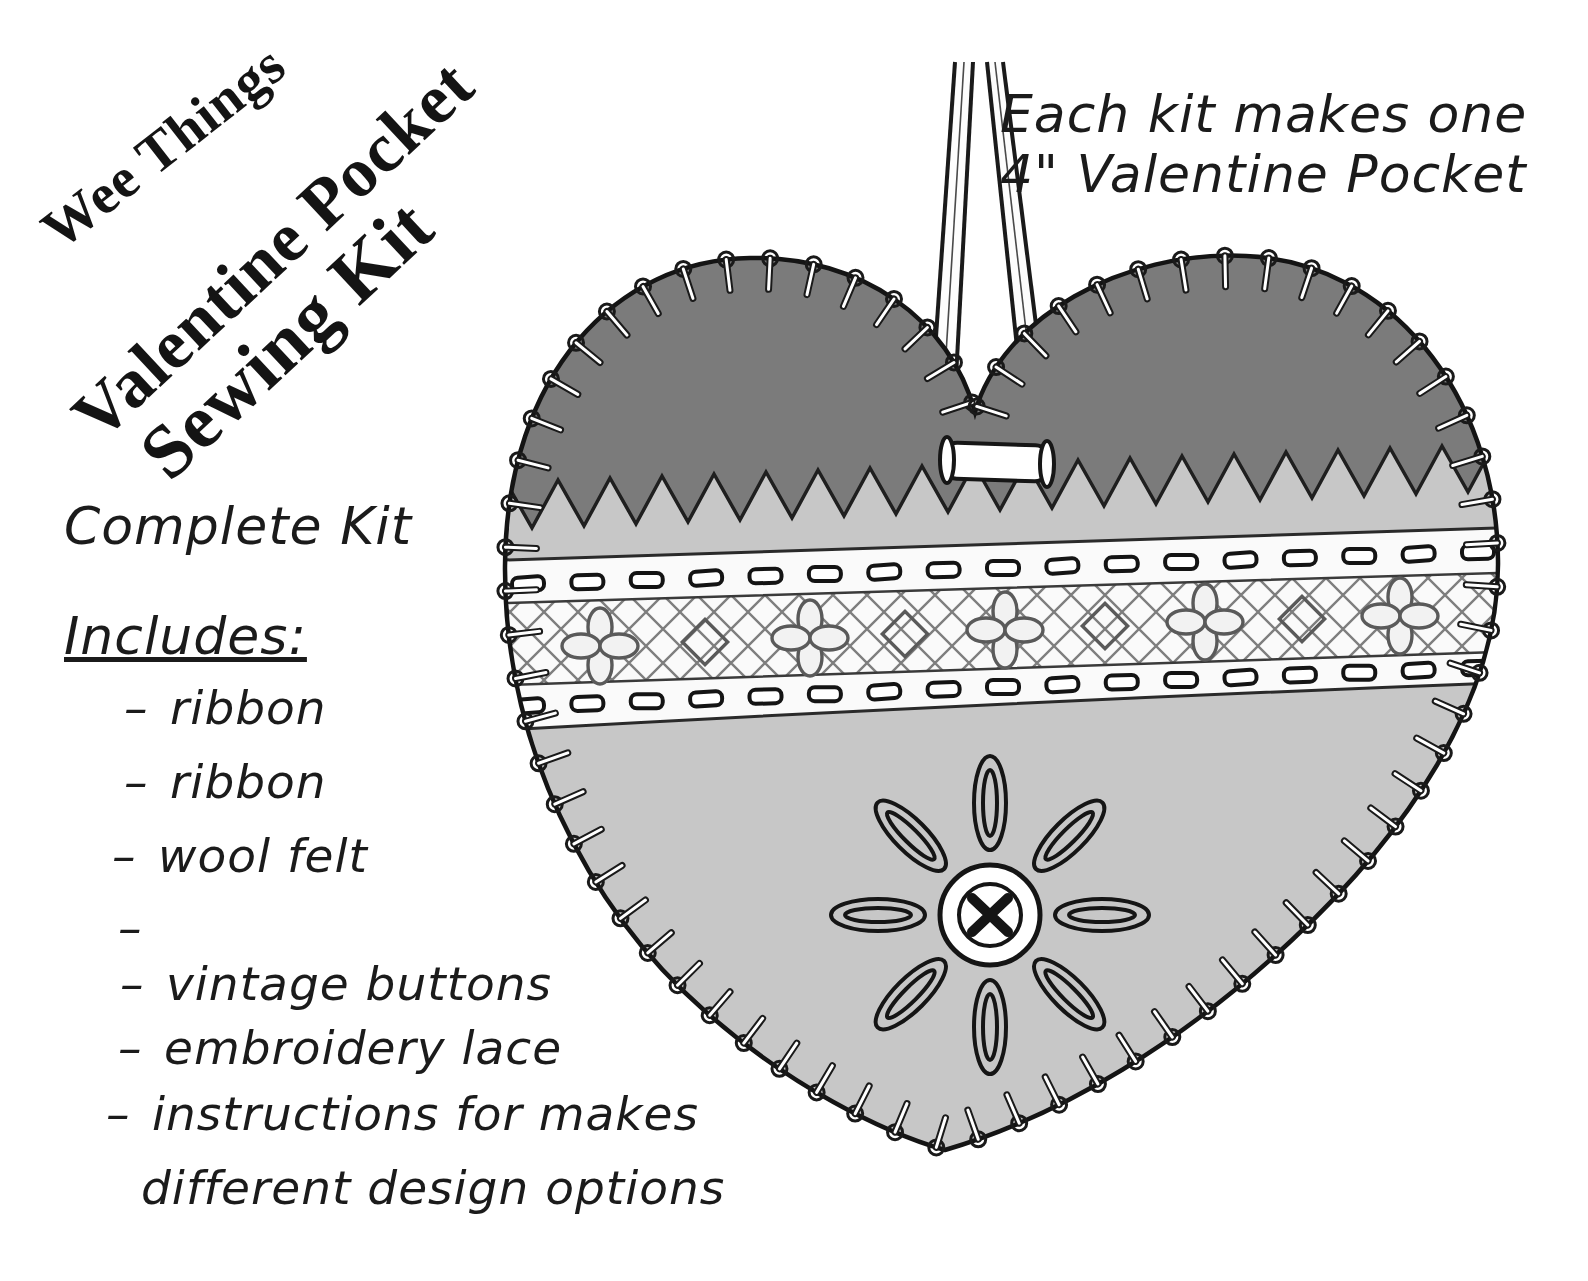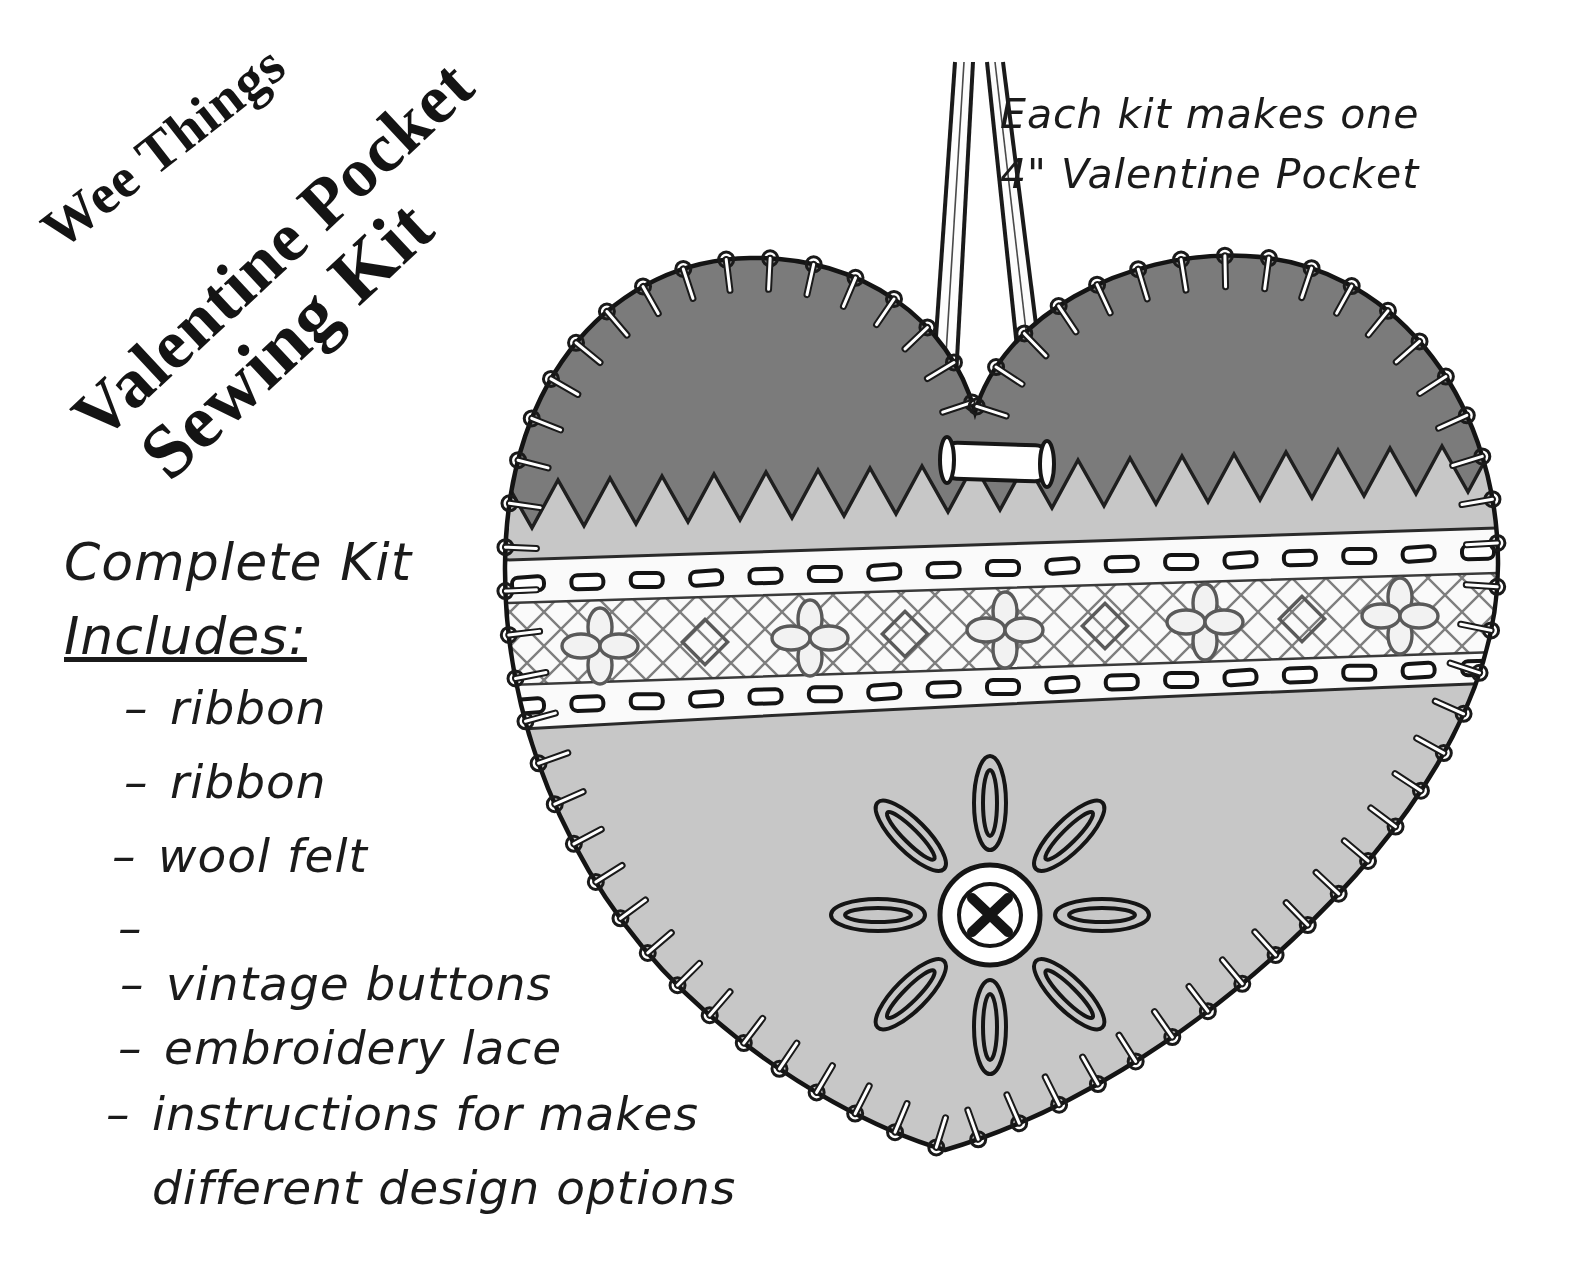--- a/index.html
+++ b/index.html
@@ -7,34 +7,34 @@
           font-family:"DejaVu Sans",sans-serif;color:#1c1c1c;}
   .illu{position:absolute;left:0;top:0;width:1588px;height:1281px;}
   
   .title-line{position:absolute;white-space:nowrap;font-family:"Liberation Serif",serif;
               font-weight:bold;color:#141414;line-height:1;transform-origin:0 100%;letter-spacing:1px;}
   .t1{left:66px;top:202px;font-size:56px;transform:rotate(-38deg);}
   .t2{left:108px;top:382px;font-size:70px;transform:rotate(-43deg);}
   .t3{left:178px;top:416px;font-size:76px;transform:rotate(-43deg);}
   
   .hand{font-family:"DejaVu Sans",sans-serif;font-style:italic;color:#1b1b1b;letter-spacing:1px;}
-  .note{position:absolute;left:1000px;top:84px;font-size:41px;line-height:60px;white-space:nowrap;}
+  .note{position:absolute;left:1000px;top:84px;font-size:52px;line-height:60px;white-space:nowrap;}
   .list-heading{position:absolute;left:64px;font-size:52px;white-space:nowrap;}
-  .lh1{top:532px;}
+  .lh1{top:496px;}
   .lh2{top:606px;text-decoration:underline;}
   .kit-item{position:absolute;font-size:47px;white-space:nowrap;display:flex;}
   .kit-item .bullet{display:inline-block;width:46px;}
   .i0{left:124px;top:680px;}
   .i1{left:124px;top:754px;}
   .i2{left:112px;top:828px;}
   .i3{left:118px;top:900px;}
   .i4{left:120px;top:956px;}
   .i5{left:118px;top:1020px;}
   .i6{left:106px;top:1086px;}
-  .i7{left:106px;top:1160px;text-align:right;}
+  .i7{left:95px;top:1160px;text-align:right;}
 </style>
 </head>
 <body>
 
 <div class="canvas">
 
   <svg id="heart-svg" class="illu" viewBox="0 0 1588 1281">
     <defs>
       <clipPath id="heartClip">
         <path d="M 975 412 C 950 320, 862 256, 750 258 C 618 260, 506 372, 505 566

